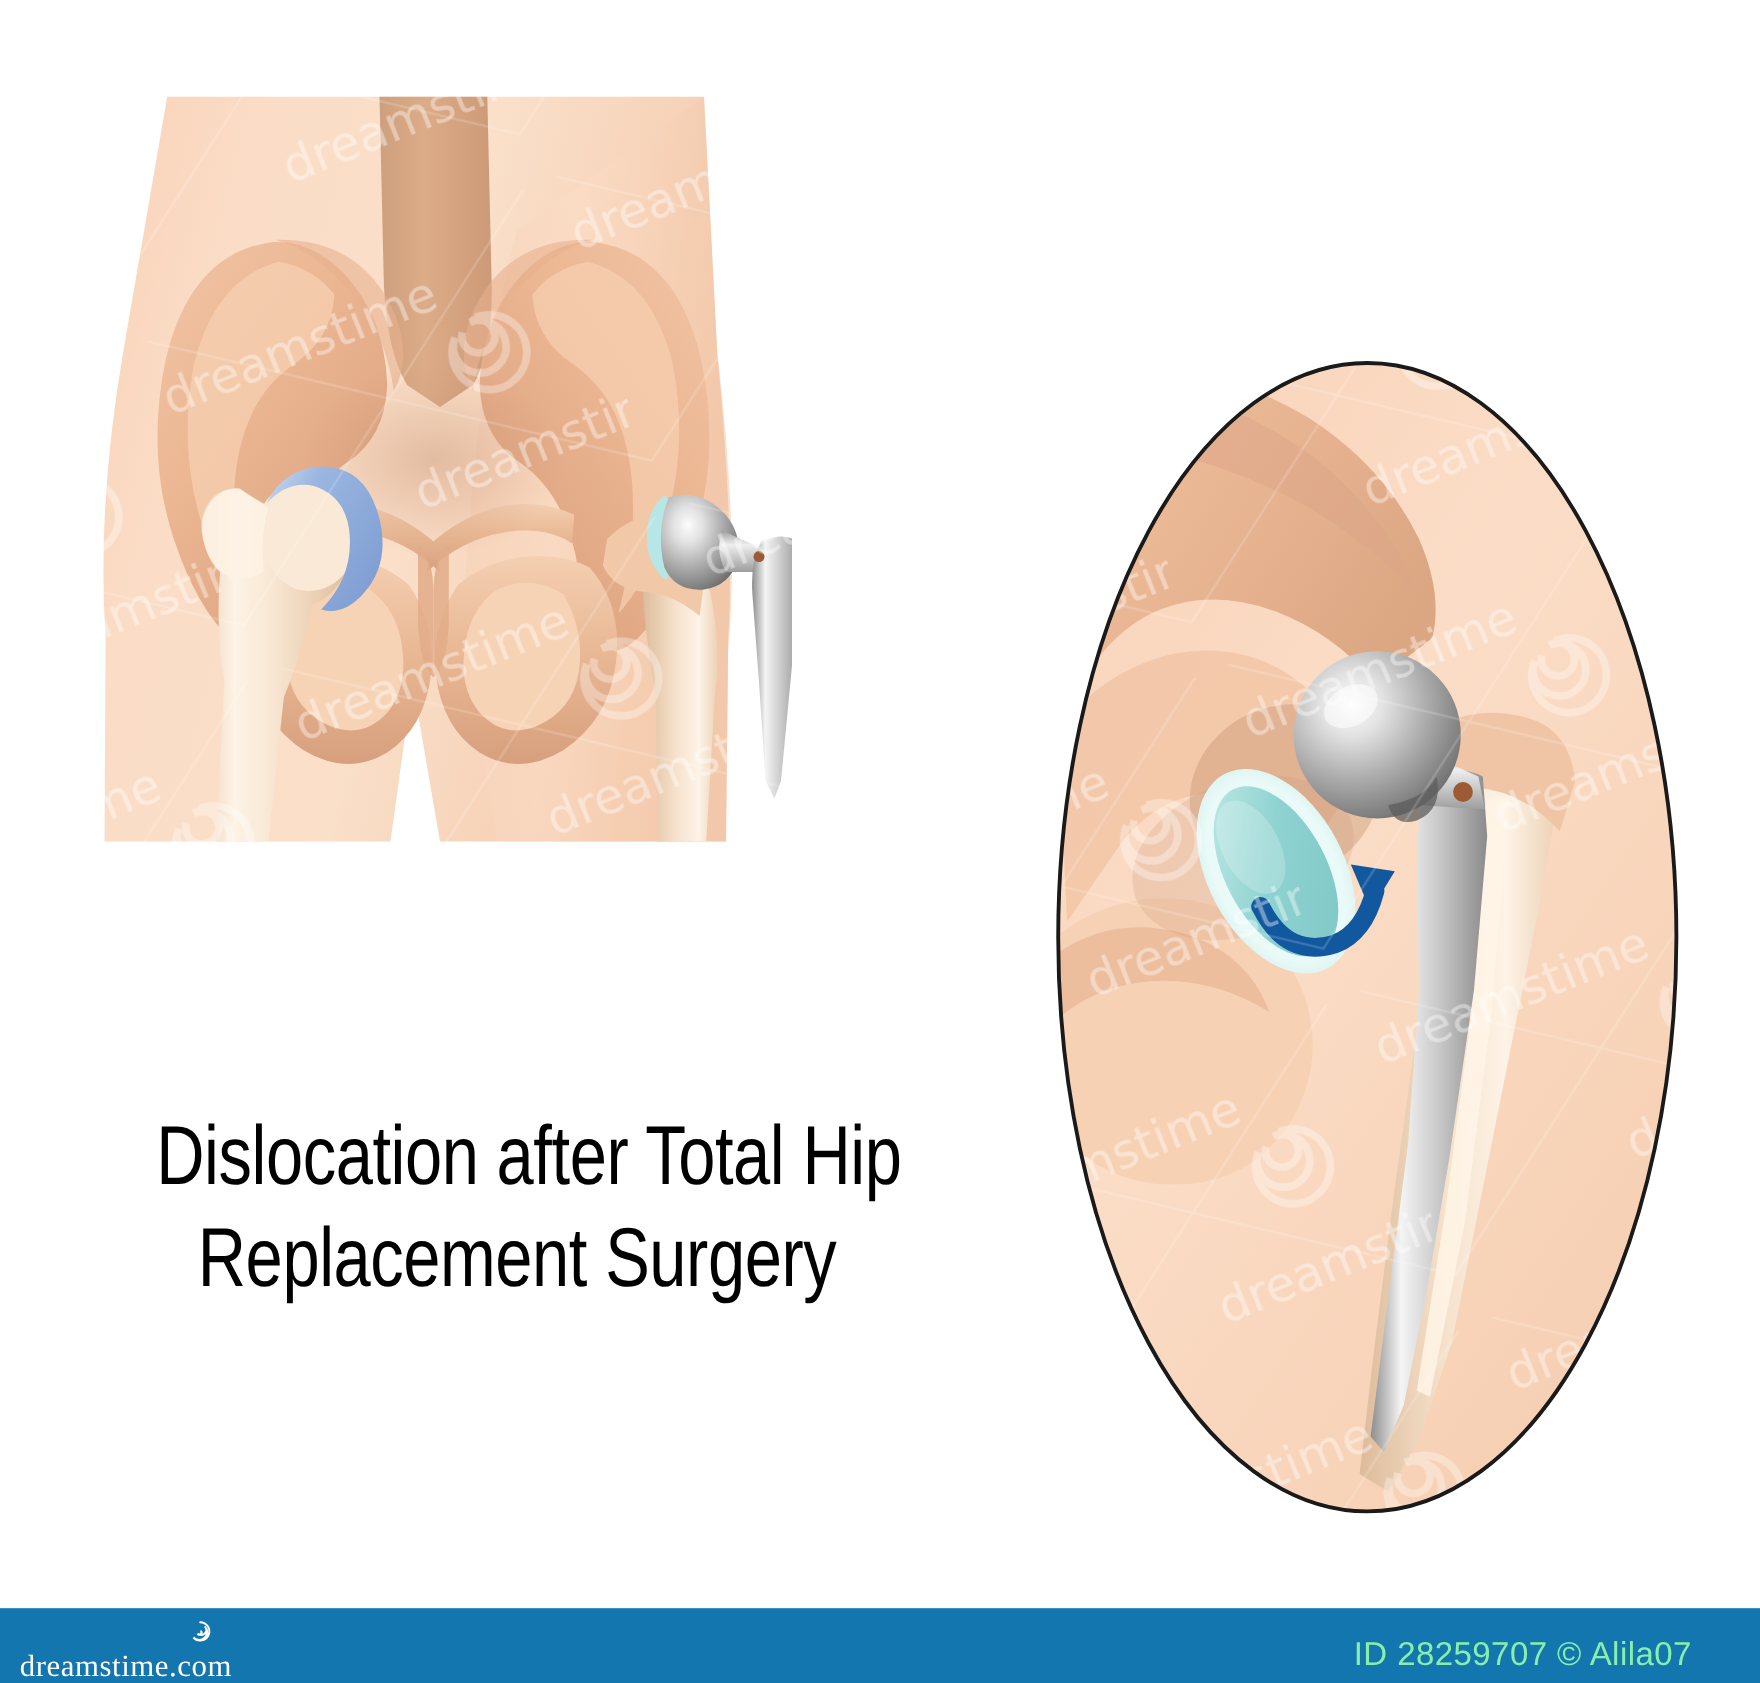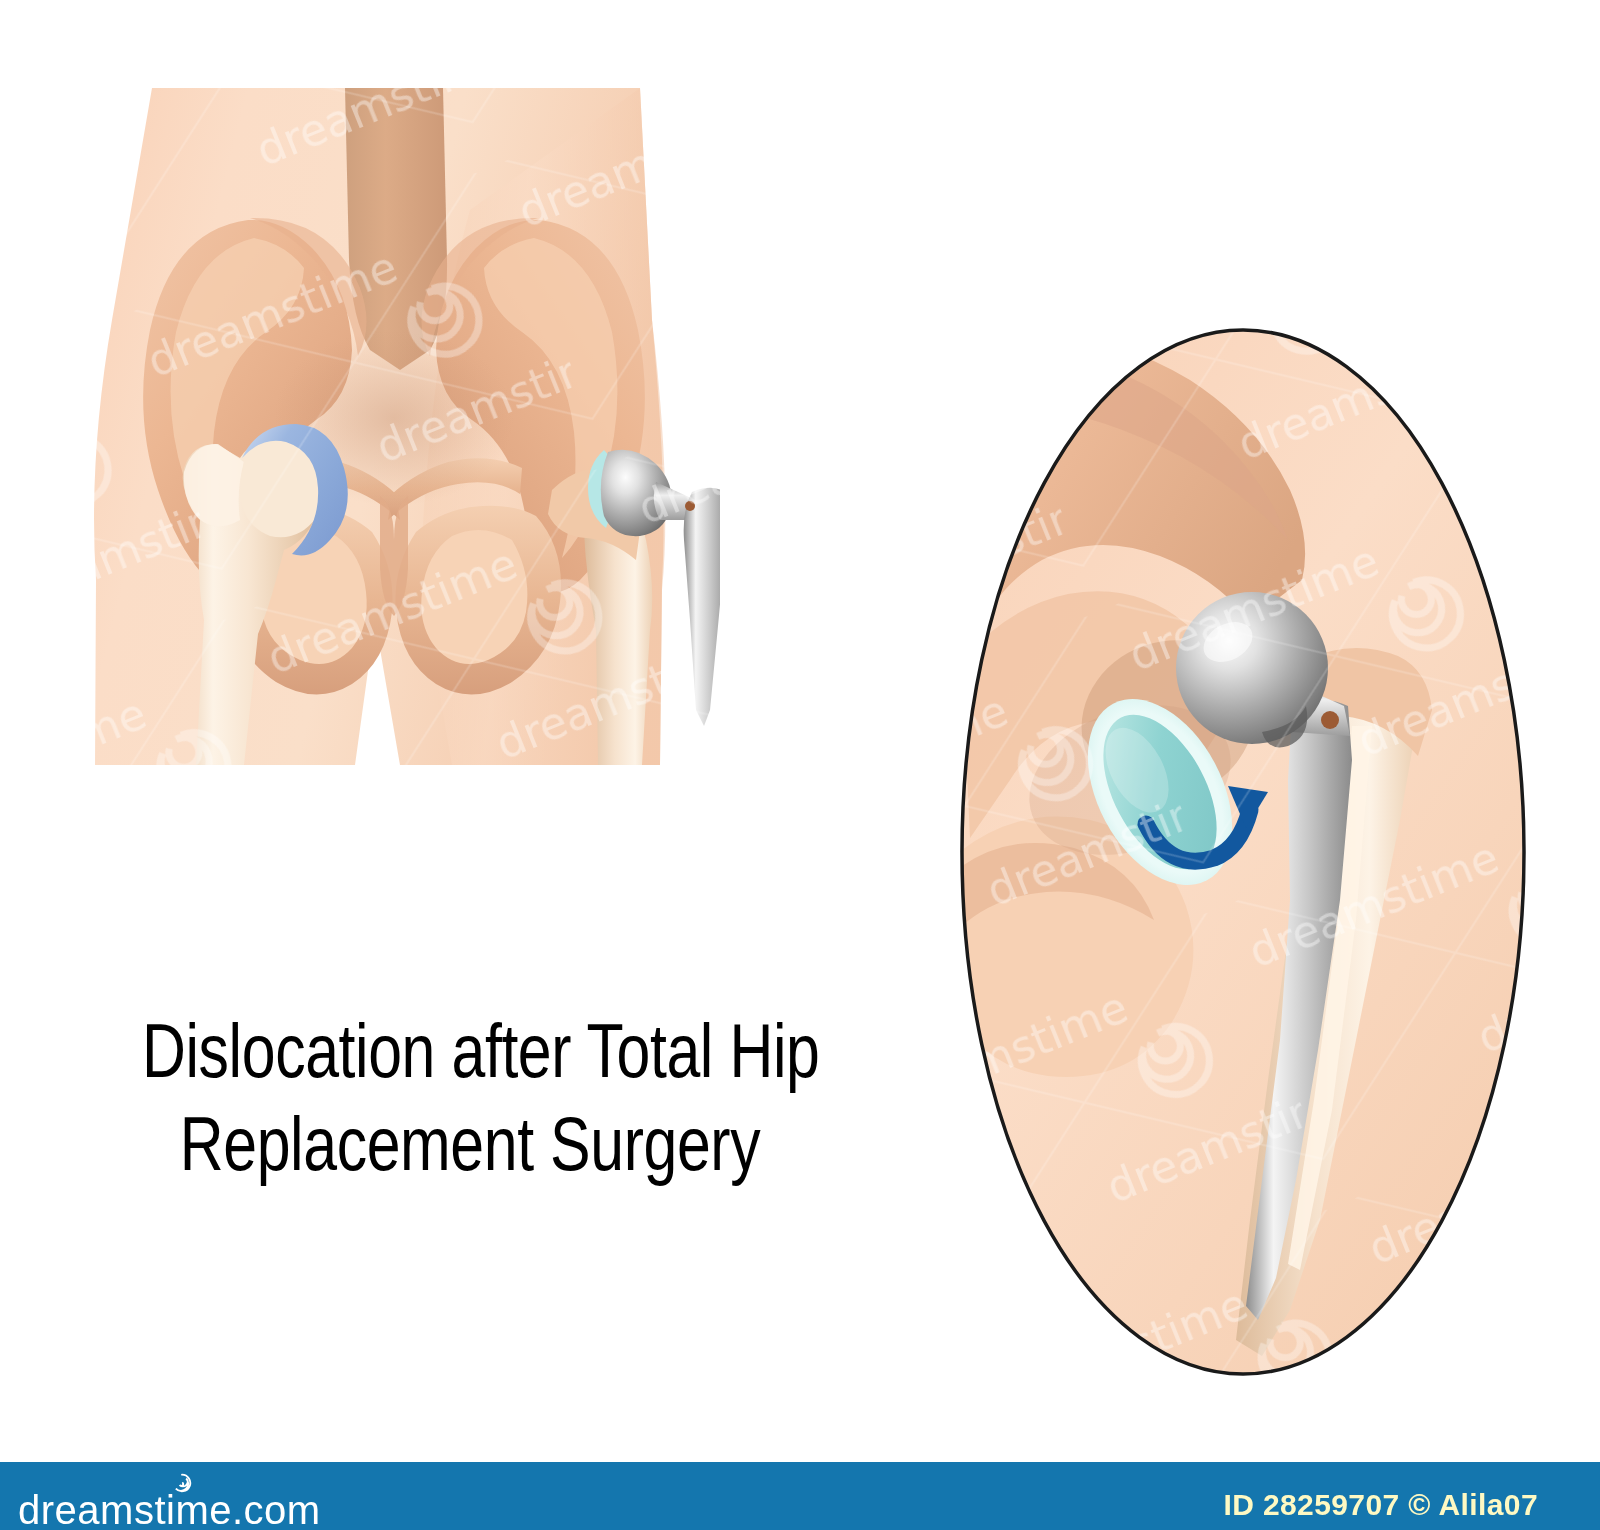--- a/index.html
+++ b/index.html
@@ -59,41 +59,41 @@
   #footer-logo {
     position: absolute;
     left: 18px;
     top: 20px;
     display: flex;
     align-items: flex-end;
     height: 48px;
   }
   #footer-logo .logo-text {
     color: #ffffff;
-    font-family: Liberation Sans, sans-serif;
-    font-size: 40px;
+    font-family: Liberation Serif, serif;
+    font-size: 28px;
     font-weight: 400;
     letter-spacing: 0.5px;
     line-height: 1;
   }
   #footer-logo .logo-spiral {
     position: absolute;
     left: 154px;
     top: -9px;
     width: 20px;
     height: 20px;
   }
   #footer-id {
     position: absolute;
     right: 62px;
     top: 26px;
-    color: #fef9c3;
+    color: #86efac;
     font-family: "Liberation Sans", sans-serif;
     font-size: 30px;
-    font-weight: 700;
+    font-weight: 400;
     letter-spacing: 0.4px;
     white-space: nowrap;
   }
 </style>
 </head>
 <body>
 
 <div id="stage">
 
   <svg id="art" viewBox="0 0 1600 1530" xmlns="http://www.w3.org/2000/svg">

